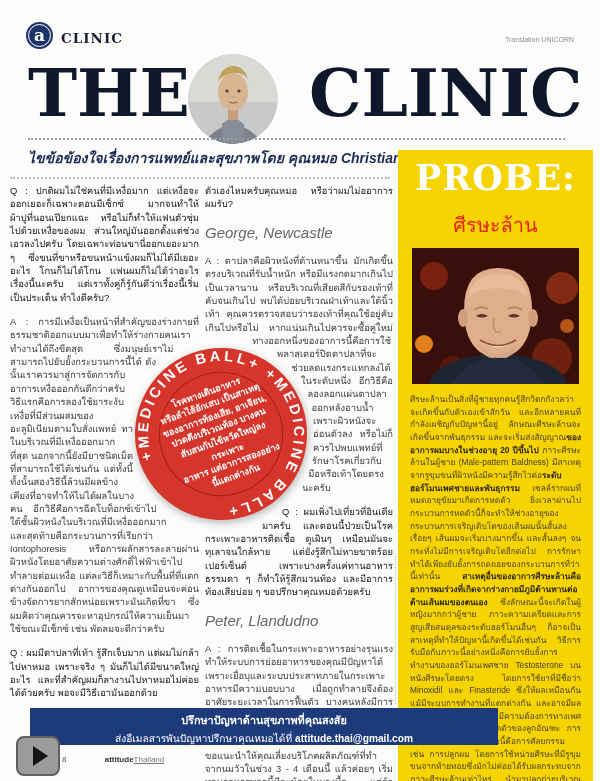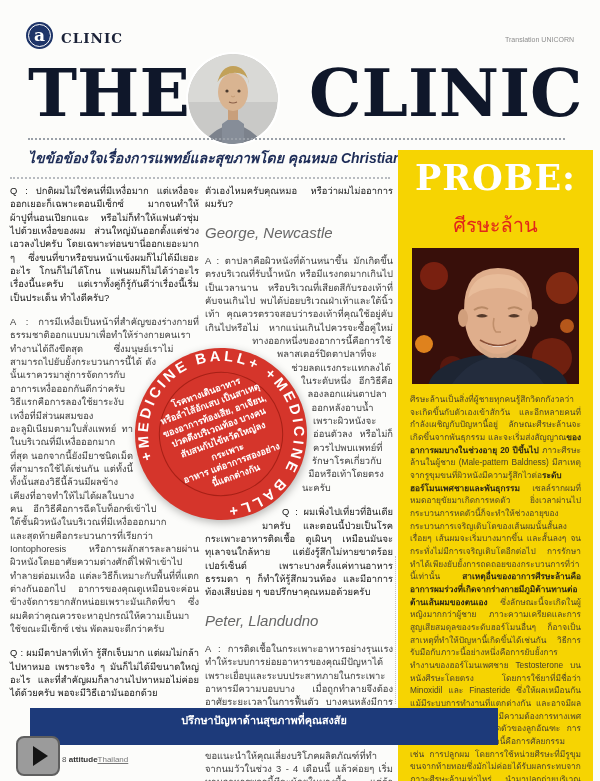--- a/index.html
+++ b/index.html
@@ -66,21 +66,21 @@
         color:#fff;text-align:center;box-sizing:border-box;padding-top:4px;}
   .band-line1{font-size:10.8px;font-weight:bold;}
   .band-line2{font-size:10.2px;margin-top:1px;}
   .band-line2 .email{font-weight:bold;}
   .footer-logo{position:absolute;left:16px;top:736px;width:40px;height:36px;background:#9b9b9b;
         border:2px solid #5f5f5f;border-radius:8px;z-index:6;display:flex;align-items:center;
         justify-content:center;}
   .play-tri{width:0;height:0;border-left:15px solid #141414;border-top:10px solid transparent;
         border-bottom:10px solid transparent;margin-left:4px;}
   .page-line{position:absolute;left:62px;top:755px;font-size:8px;color:#555;}
-  .page-line .brand-b{font-weight:bold;color:#333;}
+  .page-line .brand-b{font-weight:bold;color:#333;margin-left:36px;}
   .page-line .brand-l{color:#777;text-decoration:underline;}
   .side-edge{position:absolute;left:395px;top:556px;height:148px;border-left:1px dotted #c2c2c2;}
 </style>
 </head>
 <body>
 
 <div class="page">
 
   <div class="logo-circle">
     <span>a</span>
@@ -180,20 +180,23 @@
     </svg>
     <div class="probe-body">
       <span>ศีรษะล้านเป็นสิ่งที่ผู้ชายทุกคนรู้สึกวิตกกังวลว่าจะเกิดขึ้นกับตัวเองเข้าสักวัน และอีกหลายคนที่กำลังเผชิญกับปัญหานี้อยู่ ลักษณะศีรษะล้านจะเกิดขึ้นจากพันธุกรรม และจะเริ่มส่งสัญญาณ</span><b>ของอาการผมบางในช่วงอายุ 20 ปีขึ้นไป </b><span>ภาวะศีรษะล้านในผู้ชาย (Male-pattern Baldness) มีสาเหตุจากรูขุมขนที่ผิวหนังมีความรู้สึกไวต่อ</span><b>ระดับฮอร์โมนเพศชายและพันธุกรรม </b><span>เซลล์รากผมที่หมดอายุขัยมาเกิดการหดตัว ยิ่งเวลาผ่านไปกระบวนการหดตัวนี้ก็จะทำให้ช่วงอายุของกระบวนการเจริญเติบโตของเส้นผมนั้นสั้นลงเรื่อยๆ เส้นผมจะเริ่มบางมากขึ้น และสั้นลงๆ จนกระทั่งไม่มีการเจริญเติบโตอีกต่อไป การรักษาทำได้เพียงยับยั้งการถดถอยของกระบวนการที่ว่านี้เท่านั้น </span><b>สาเหตุอื่นของอาการศีรษะล้านคืออาการผมร่วงที่เกิดจากร่างกายมีภูมิต้านทานต่อต้านเส้นผมของตนเอง </b><span>ซึ่งลักษณะนี้จะเกิดในผู้หญิงมากกว่าผู้ชาย ภาวะความเครียดและการสูญเสียสมดุลของระดับฮอร์โมนอื่นๆ ก็อาจเป็นสาเหตุที่ทำให้ปัญหานี้เกิดขึ้นได้เช่นกัน วิธีการรับมือกับภาวะนี้อย่างหนึ่งคือการยับยั้งการทำงานของฮอร์โมนเพศชาย Testosterone บนหนังศีรษะโดยตรง โดยการใช้ยาที่มีชื่อว่า Minoxidil และ Finasteride ซึ่งให้ผลเหมือนกันแม้มีระบบการทำงานที่แตกต่างกัน และอาจมีผลข้างเคียงเกิดขึ้นได้เช่น มีความต้องการทางเพศลดลง และมีภาวะการหดตัวของลูกอัณฑะ การรักษาวิธีอื่นนอกเหนือจากนี้คือการศัลยกรรม เช่น การปลูกผม โดยการใช้หน่วยศีรษะที่มีรูขุมขนจากท้ายทอยซึ่งมักไม่ค่อยได้รับผลกระทบจากภาวะศีรษะล้านเท่าไหร่ นำมาปลูกถ่ายบริเวณศีรษะล้าน ผลลัพธ์ที่ได้จากนวัตกรรมนี้จะดีหรือไม่ก็ขึ้นอยู่กับความชำนาญ</span>
     </div>
   </div>
 
   <div class="side-edge"></div>
 
   <div class="band">
     <div class="band-line1">ปรึกษาปัญหาด้านสุขภาพที่คุณสงสัย</div>
+    <div class="band-line2">
+      <span>ส่งอีเมลสารพันปัญหาปรึกษาคุณหมอได้ที่ </span><span class="email">attitude.thai@gmail.com</span>
+    </div>
   </div>
 
   <div class="footer-logo">
     <div class="play-tri"></div>
   </div>
   <div class="page-line">
     <span>8</span>
     <span class="brand-b">attitude</span><span class="brand-l">Thailand</span>
   </div>
 

